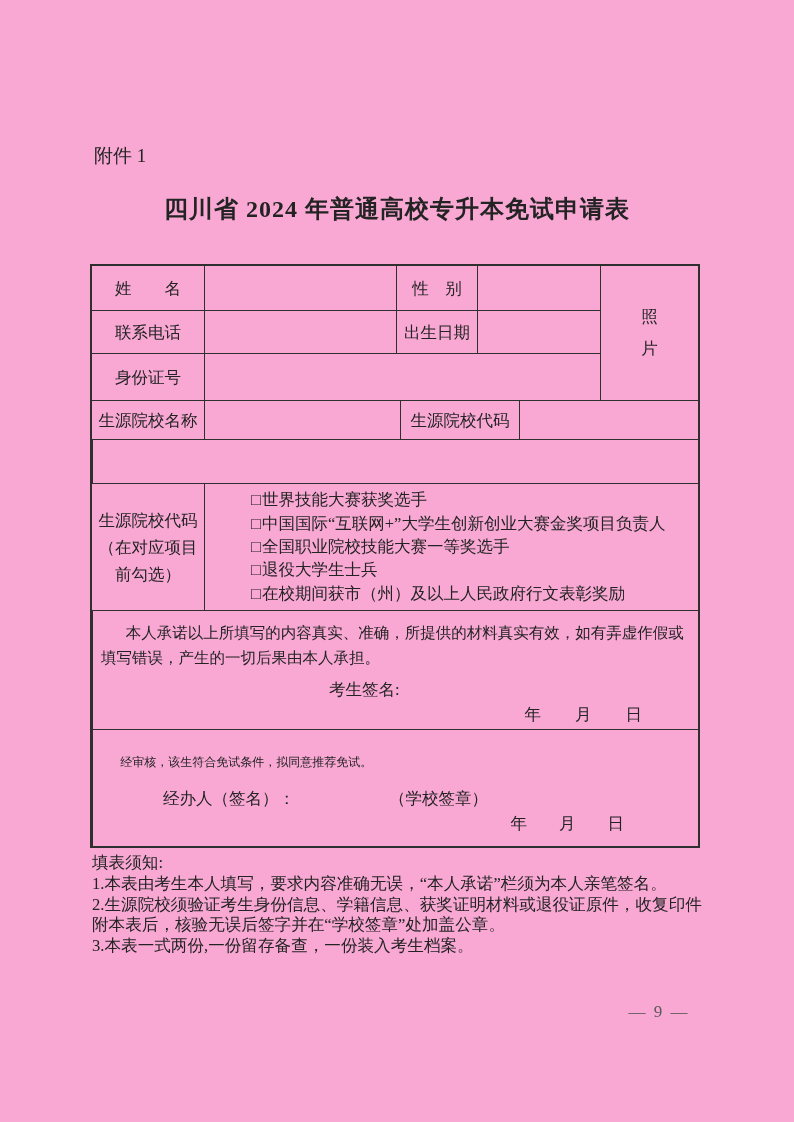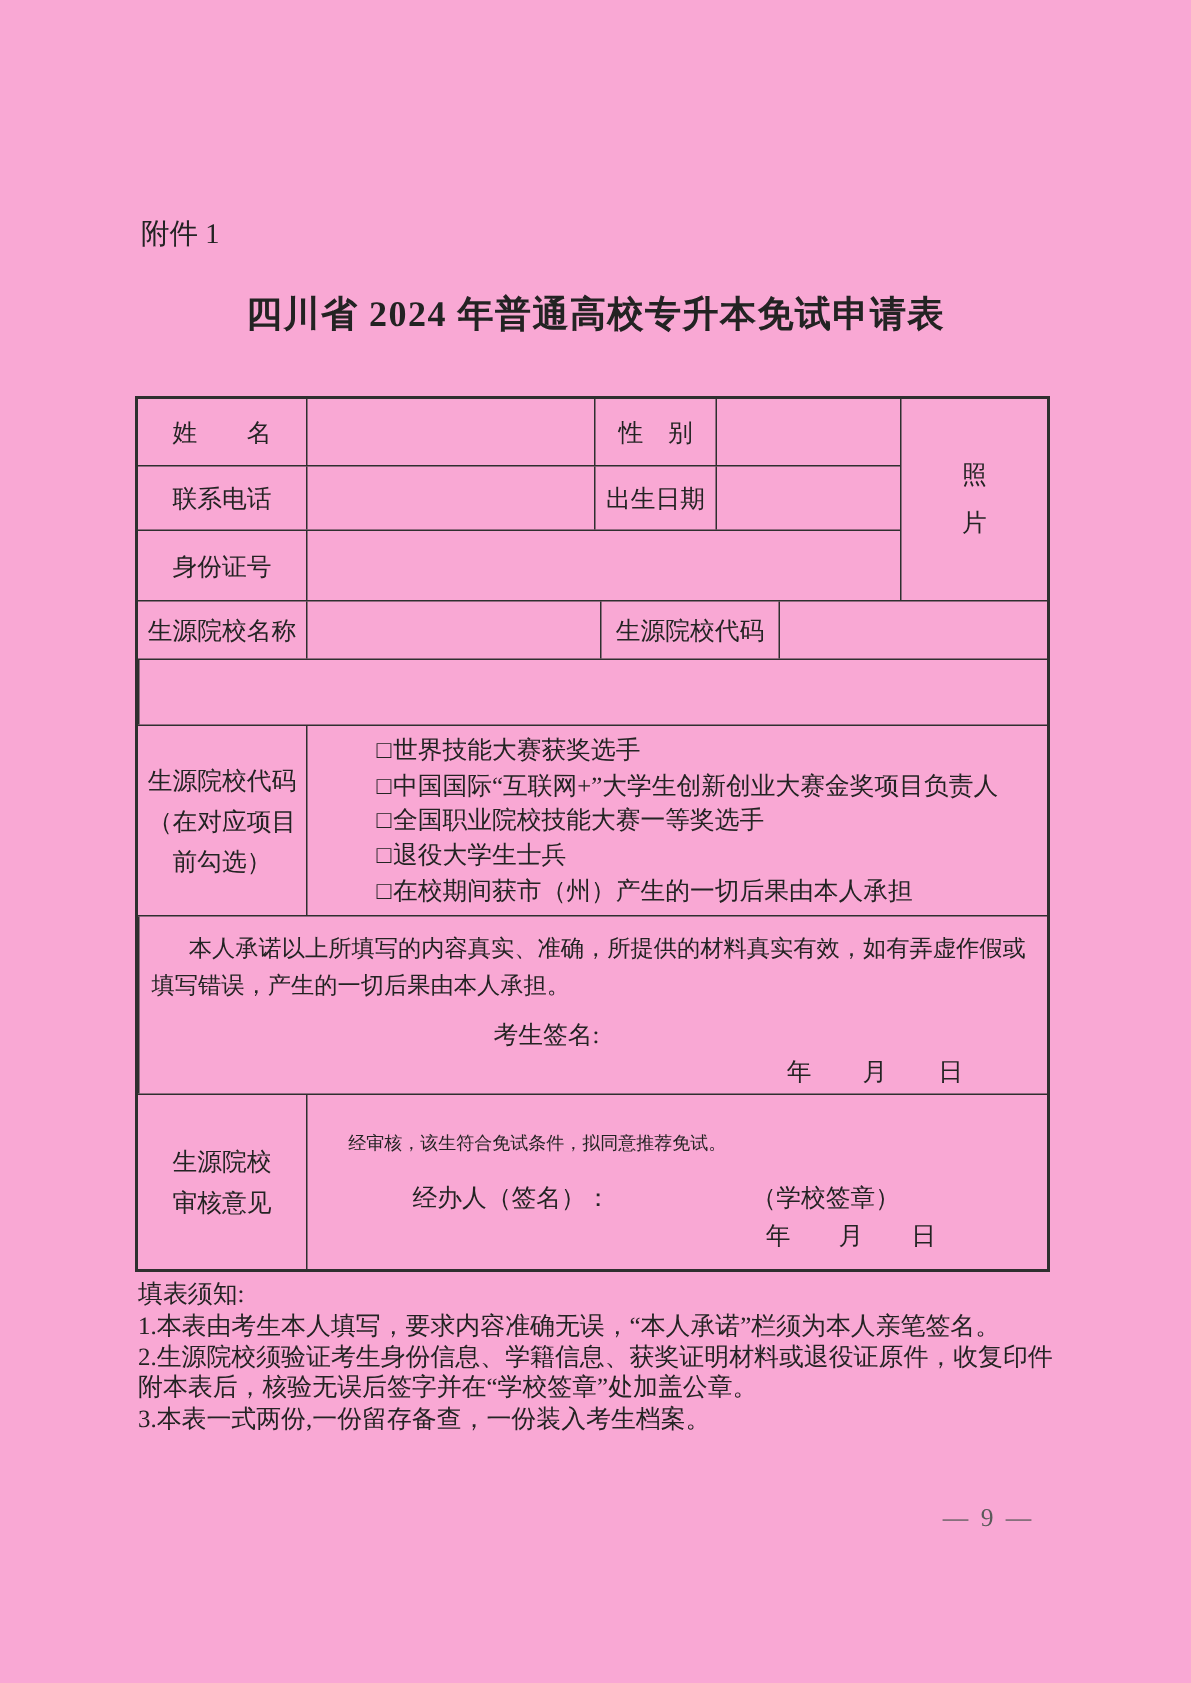--- a/index.html
+++ b/index.html
@@ -108,39 +108,37 @@
 
     <div class="trow r6">
       <div class="c first w-lab lab">生源院校代码
 （在对应项目
 前勾选）</div>
       <div class="c opts">
         <div class="opt"><span class="box">□</span><span>世界技能大赛获奖选手</span></div>
         <div class="opt"><span class="box">□</span><span>中国国际“互联网+”大学生创新创业大赛金奖项目负责人</span></div>
         <div class="opt"><span class="box">□</span><span>全国职业院校技能大赛一等奖选手</span></div>
         <div class="opt"><span class="box">□</span><span>退役大学生士兵</span></div>
-        <div class="opt"><span class="box">□</span><span>在校期间获市（州）产生的一切后果由本人承担</span></div>
+        <div class="opt"><span class="box">□</span><span>在校期间获市（州）及以上人民政府行文表彰奖励</span></div>
       </div>
     </div>
 
     <div class="trow r7">
       <div class="c commit">
         <div class="stmt">本人承诺以上所填写的内容真实、准确，所提供的材料真实有效，如有弄虚作假或填写错误，产生的一切后果由本人承担。</div>
         <div class="signline">考生签名:</div>
         <div class="dateline">
           <span>年</span>
           <span>月</span>
           <span>日</span>
         </div>
       </div>
     </div>
 
     <div class="trow r8">
-      <div class="c first w-lab lab">生源院校
-审核意见</div>
       <div class="c review">
         <div class="stmt">经审核，该生符合免试条件，拟同意推荐免试。</div>
         <div class="handlerline">
           <span>经办人（签名）：</span>
           <span class="seal">（学校签章）</span>
         </div>
         <div class="dateline2">
           <span>年</span>
           <span>月</span>
           <span>日</span>

